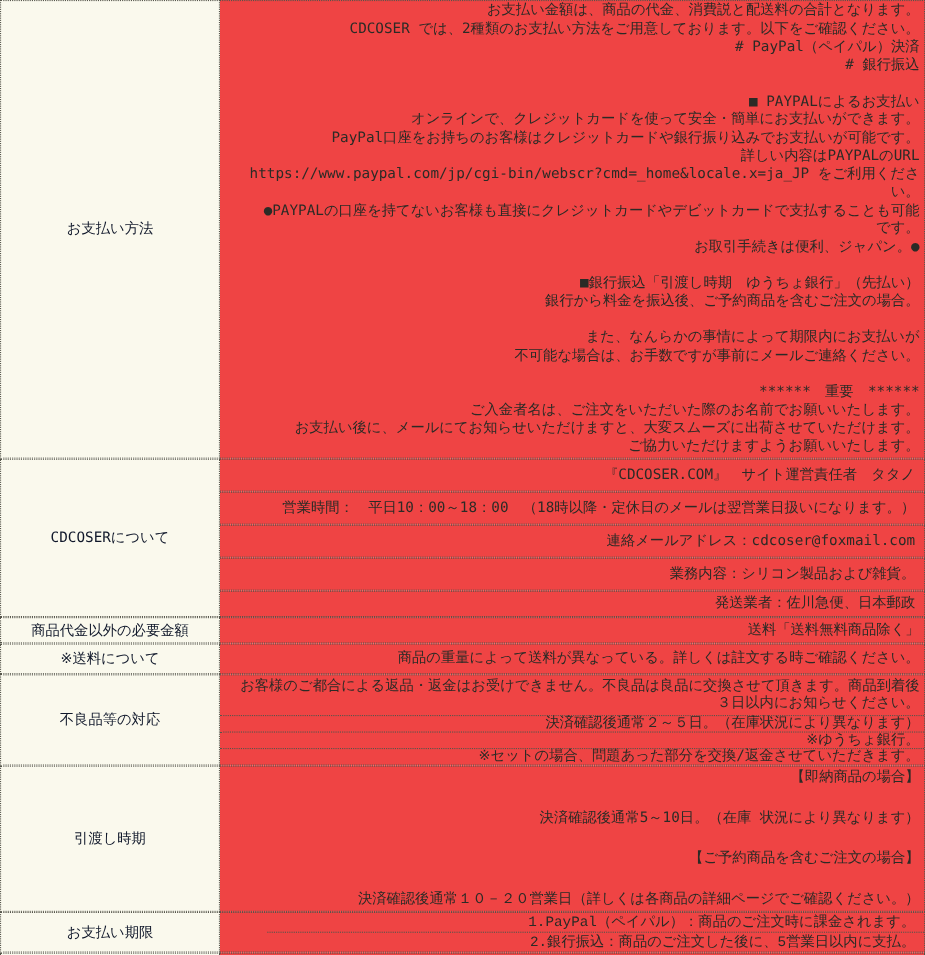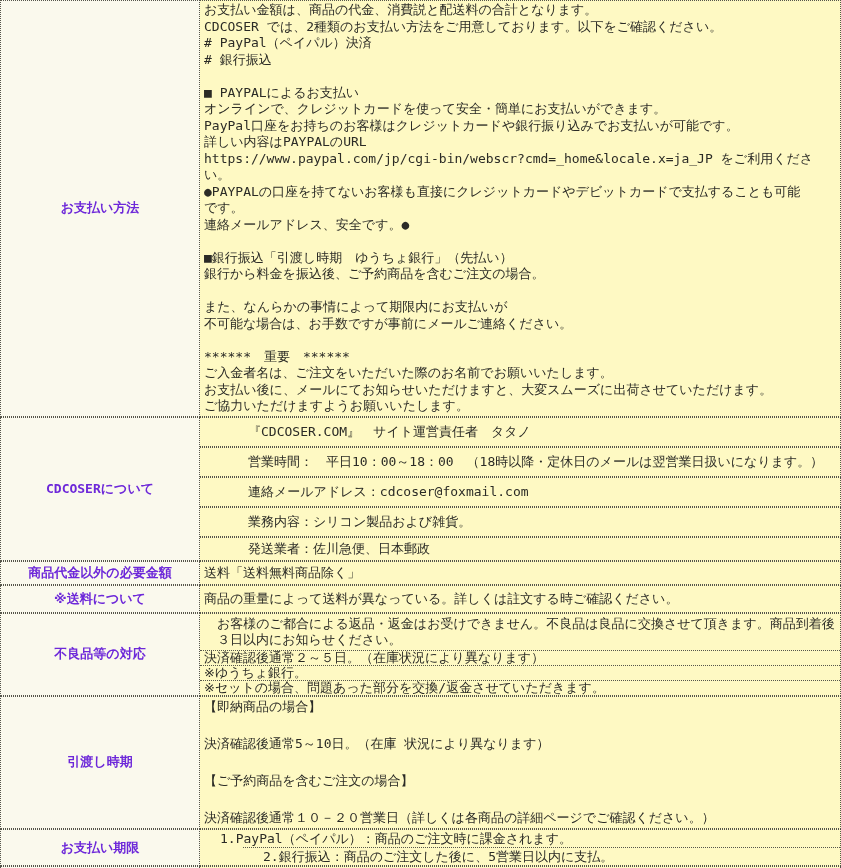--- a/index.html
+++ b/index.html
@@ -12,46 +12,47 @@
   table.info {
     width:841px;
     border-collapse:separate;
     border-spacing:0;
     table-layout:fixed;
   }
   th.rowhead {
     width:194px;
     background:#faf9ed;
     border:1px dotted #55554b;
-    font-weight:bold;
+    font-weight:normal;
     font-size:13px;
-    color:#6d28d9;
+    color:#0f172a;
     text-align:center;
     vertical-align:middle;
     padding:2px;
   }
   td.content {
     border:1px dotted #55554b;
     border-left:none;
     vertical-align:top;
-    background:#fef9c3;
+    background:#ef4444;
     padding:1px 4px;
+    text-align:right;
   }
   td.nopad { padding:0; }
   .tline { line-height:16.5px; white-space:pre-wrap; }
   .tline:empty::before { content:"\00a0"; }
   .sub-line { line-height:16px; padding:5px 4px;margin-left:40px; }
   .sub-line.tight { padding:2px 4px; }
   .one-line { line-height:16px; padding:2px 0; }
   .one-line.pad4 { padding:4px 0; }
   .def-block { line-height:16px; padding:2px 4px;margin-left:13px; }
   .def-sub { line-height:14px; padding:0 4px; border-top:1px dotted #55554b; }
   .dl-line { line-height:18.5px; white-space:pre-wrap; }
   .dl-line:empty::before { content:"\00a0"; }
-  .pay-sub { line-height:15px; padding:1px 20px; }
+  .pay-sub { line-height:15px; padding:1px 8px;font-family:Liberation Mono, monospace; }
   .pay-sub + .pay-sub { border-top:1px dotted #55554b;margin-left:43px; }
   b.email { font-weight:normal; }
 </style>
 </head>
 <body>
 
 <table class="info">
 
   <tbody>
       <tr>
@@ -62,21 +63,21 @@
       <div class="tline"># PayPal（ペイパル）決済</div>
       <div class="tline"># 銀行振込</div>
       <div class="tline"></div>
       <div class="tline">■ PAYPALによるお支払い</div>
       <div class="tline">オンラインで、クレジットカードを使って安全・簡単にお支払いができます。</div>
       <div class="tline">PayPal口座をお持ちのお客様はクレジットカードや銀行振り込みでお支払いが可能です。</div>
       <div class="tline">詳しい内容はPAYPALのURL</div>
       <div class="tline">https://www.paypal.com/jp/cgi-bin/webscr?cmd=_home&amp;locale.x=ja_JP をご利用ください。</div>
       <div class="tline">●PAYPALの口座を持てないお客様も直接にクレジットカードやデビットカードで支払することも可能</div>
       <div class="tline">です。</div>
-      <div class="tline">連絡メールアドレス、安全です。●</div>
+      <div class="tline">お取引手続きは便利、ジャパン。●</div>
       <div class="tline"></div>
       <div class="tline">■銀行振込「引渡し時期　ゆうちょ銀行」（先払い）</div>
       <div class="tline">銀行から料金を振込後、ご予約商品を含むご注文の場合。</div>
       <div class="tline"></div>
       <div class="tline">また、なんらかの事情によって期限内にお支払いが</div>
       <div class="tline">不可能な場合は、お手数ですが事前にメールご連絡ください。</div>
       <div class="tline"></div>
       <div class="tline">******　重要　******</div>
       <div class="tline">ご入金者名は、ご注文をいただいた際のお名前でお願いいたします。</div>
       <div class="tline">お支払い後に、メールにてお知らせいただけますと、大変スムーズに出荷させていただけます。</div>

